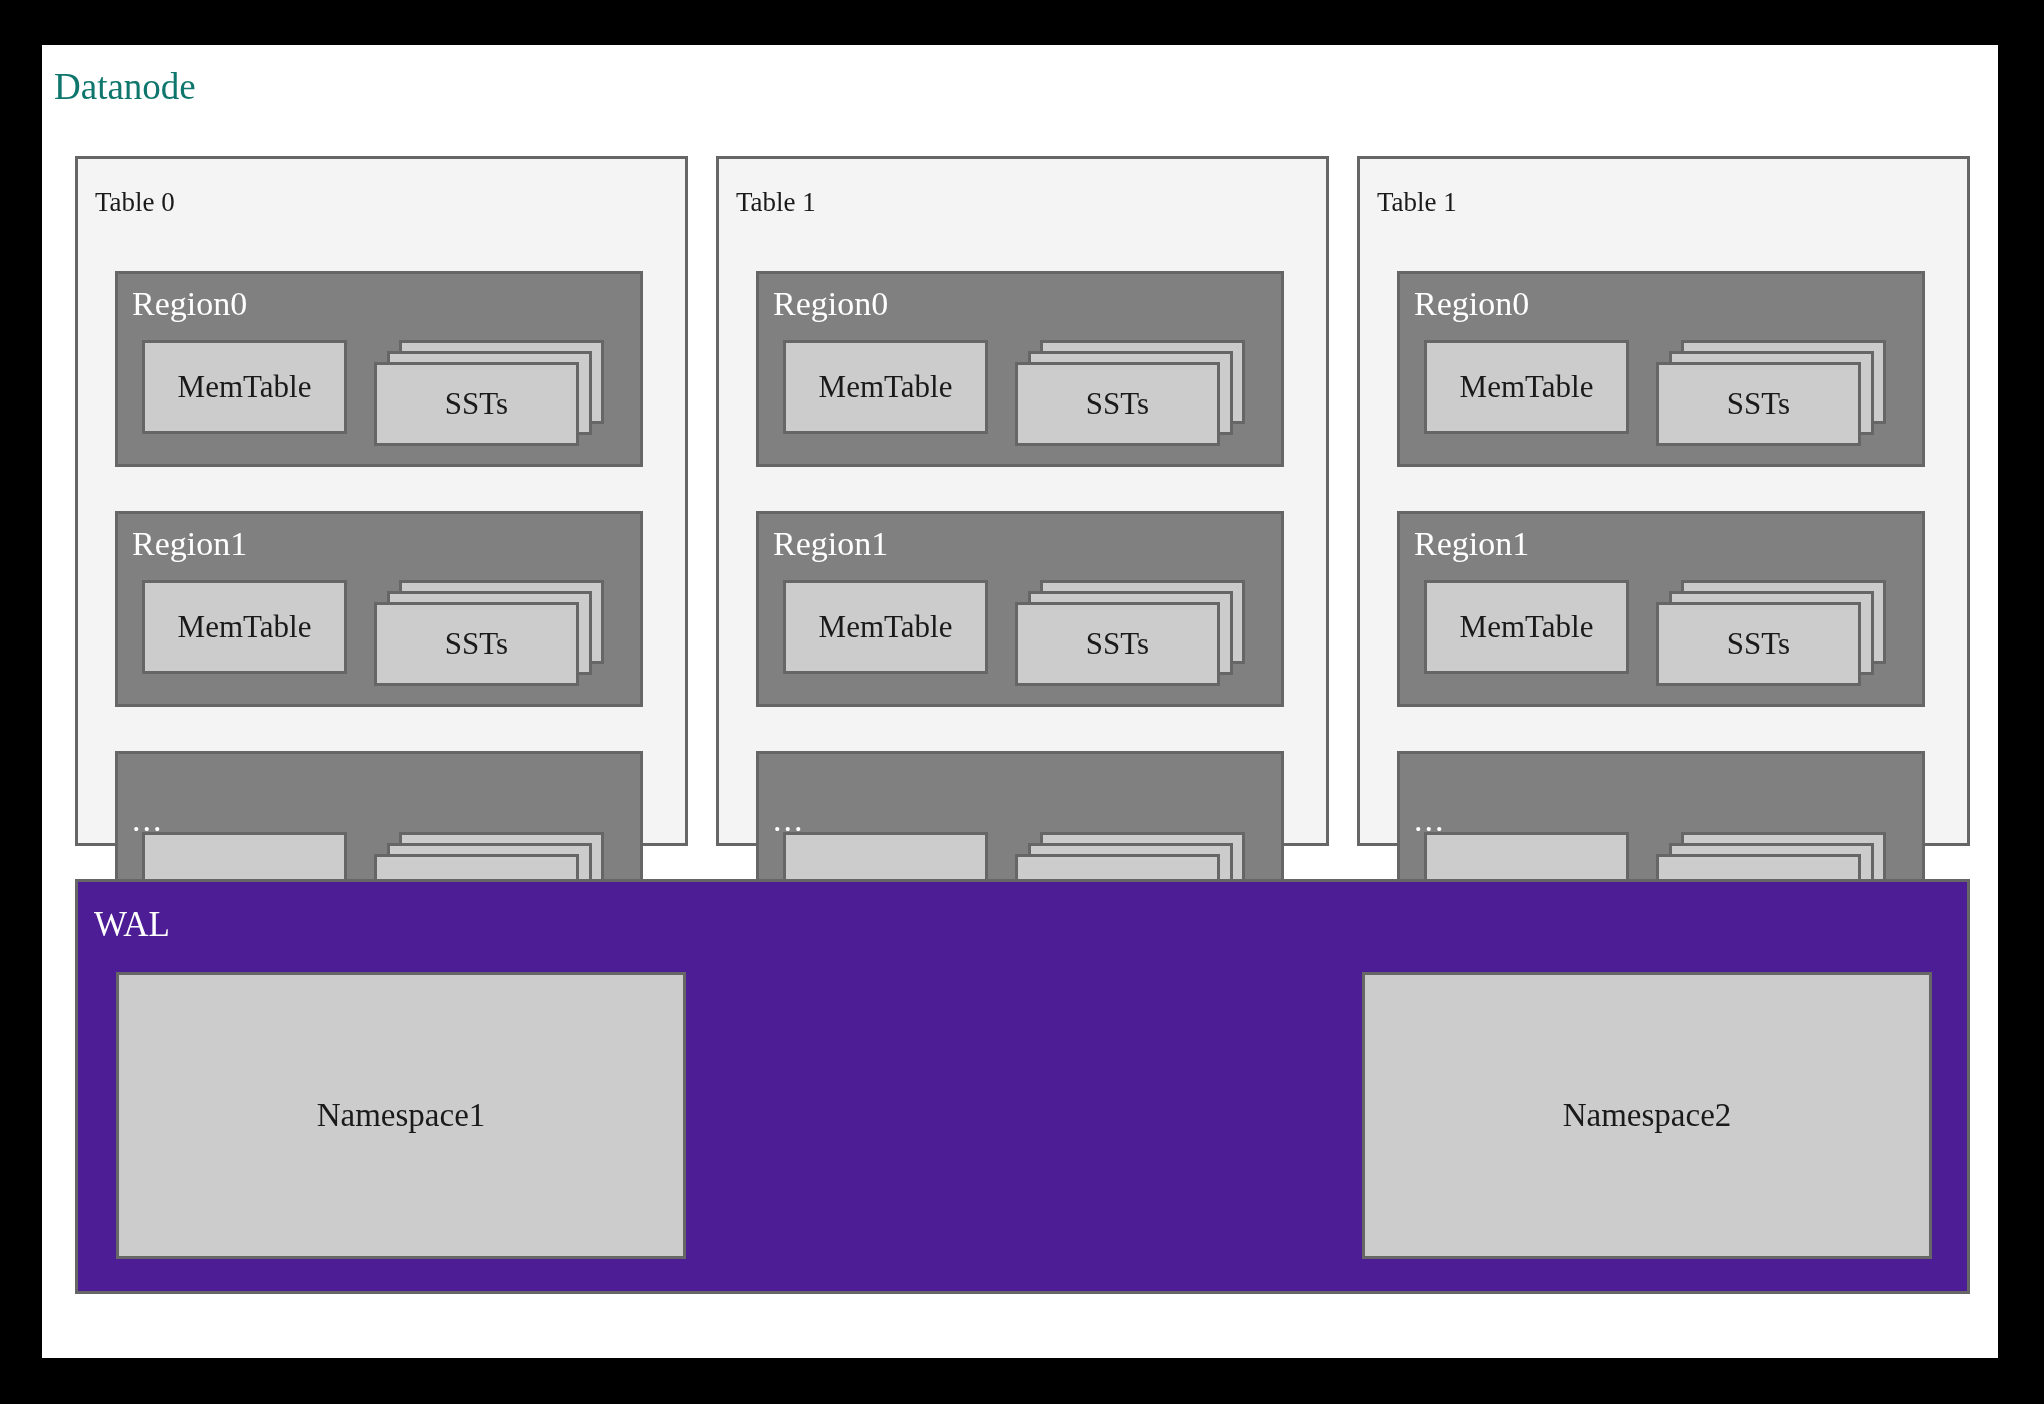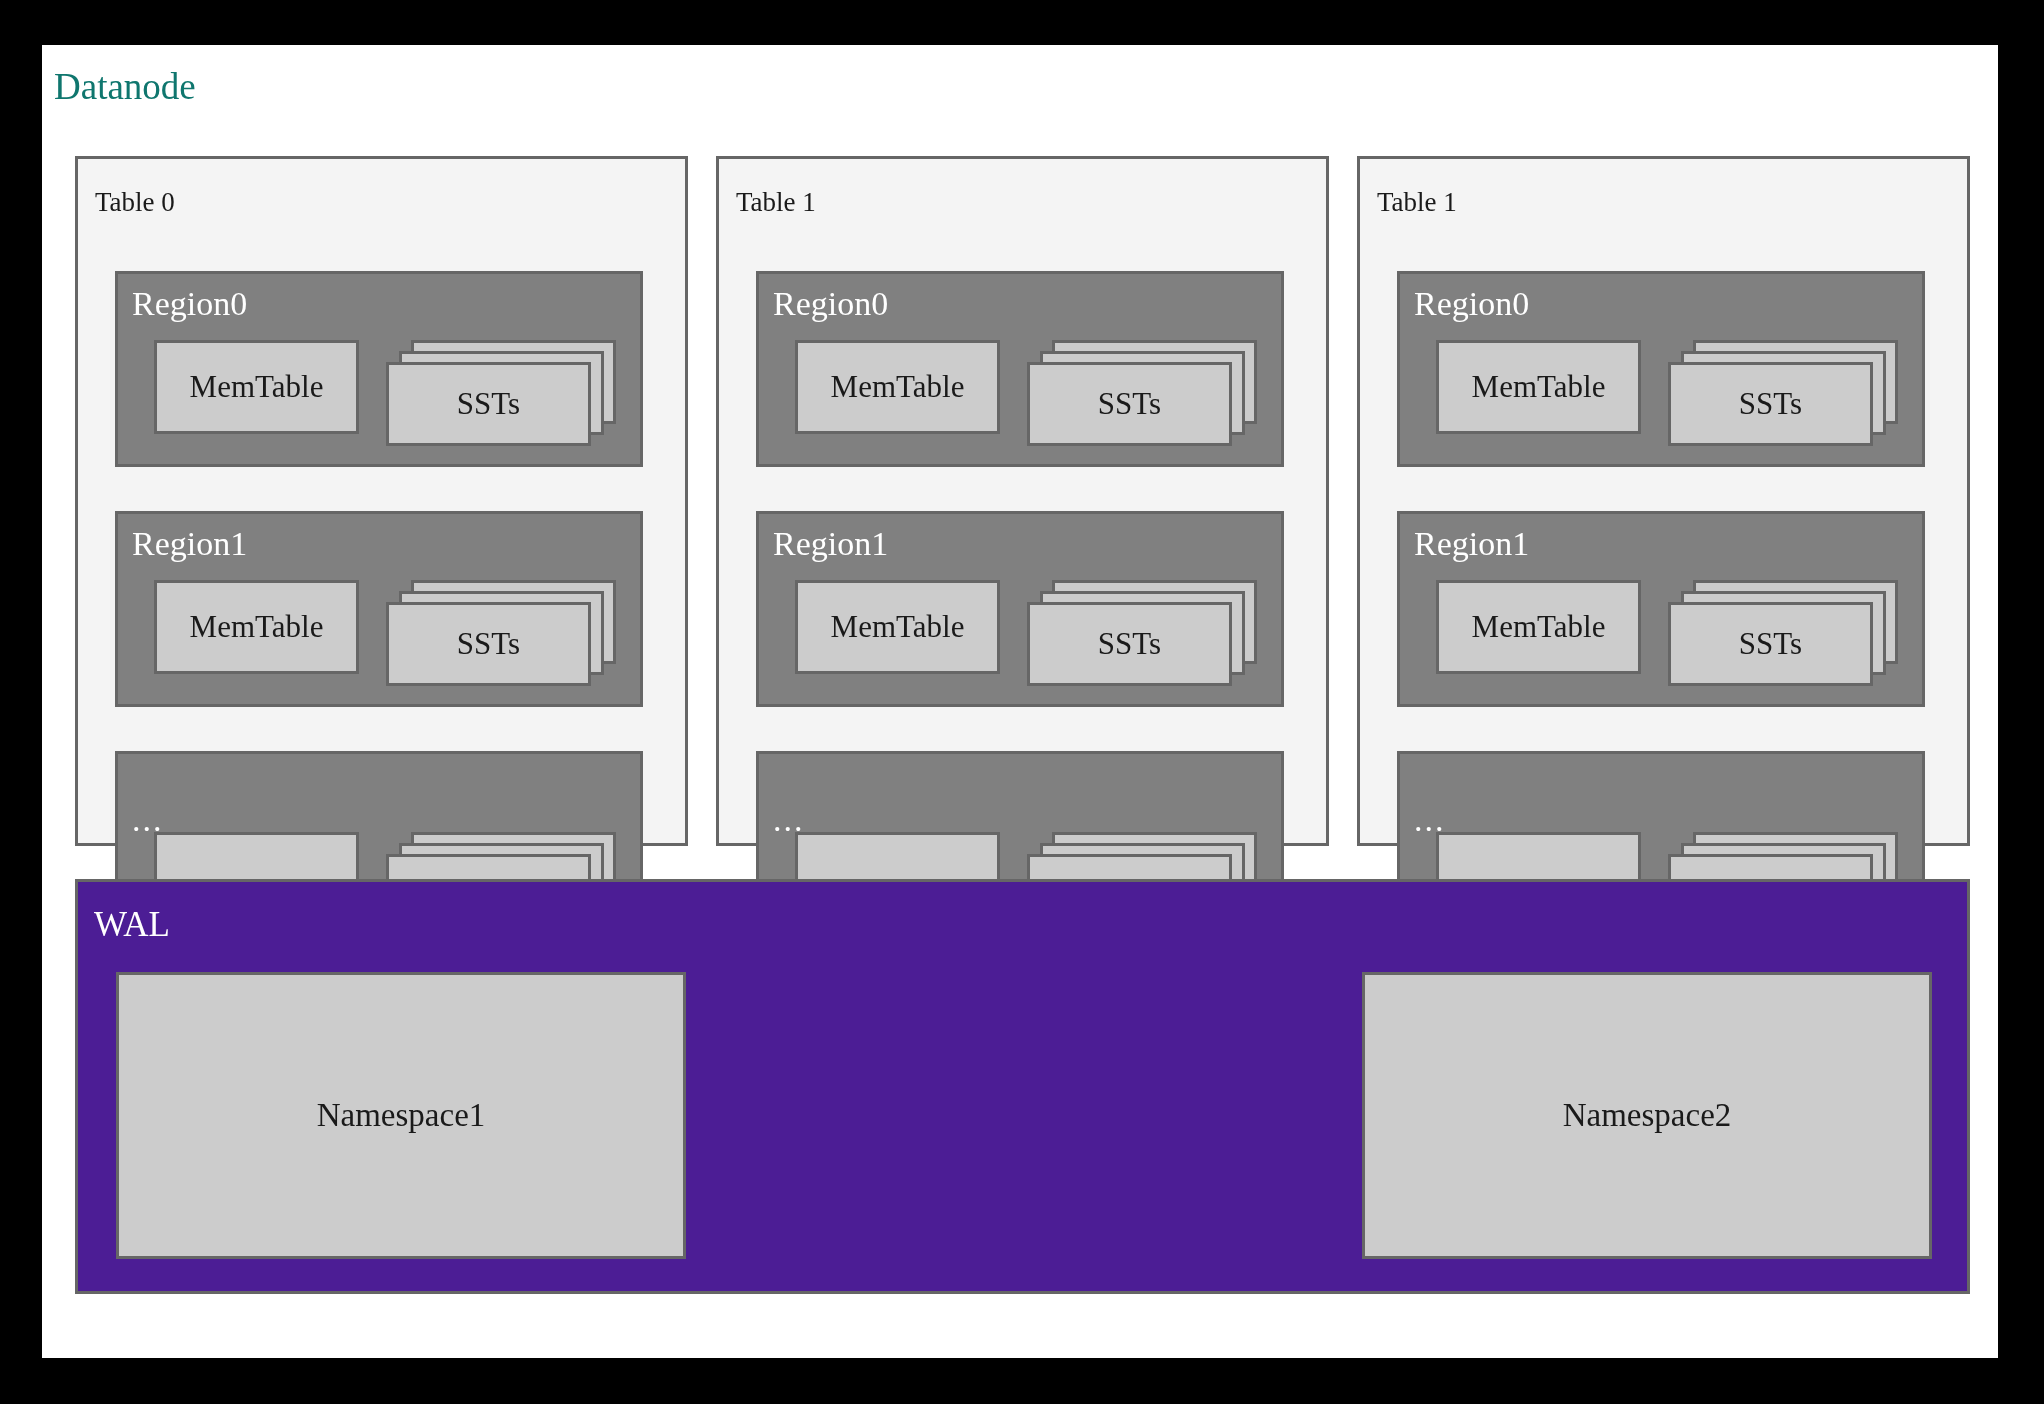--- a/index.html
+++ b/index.html
@@ -96,21 +96,21 @@
     white-space: nowrap;
   }
   .region-label.ellipsis {
     font-size: 34px;
     top: 46px;
     letter-spacing: 2px;
   }
 
   .region-body {
     position: absolute;
-    left: 36px;
+    left: 24px;
     top: 66px;
     width: 470px;
     height: 110px;
   }
   .region-body.unlabeled { top: 78px; }
 
   
   .memtable {
     position: absolute;
     left: 0;

